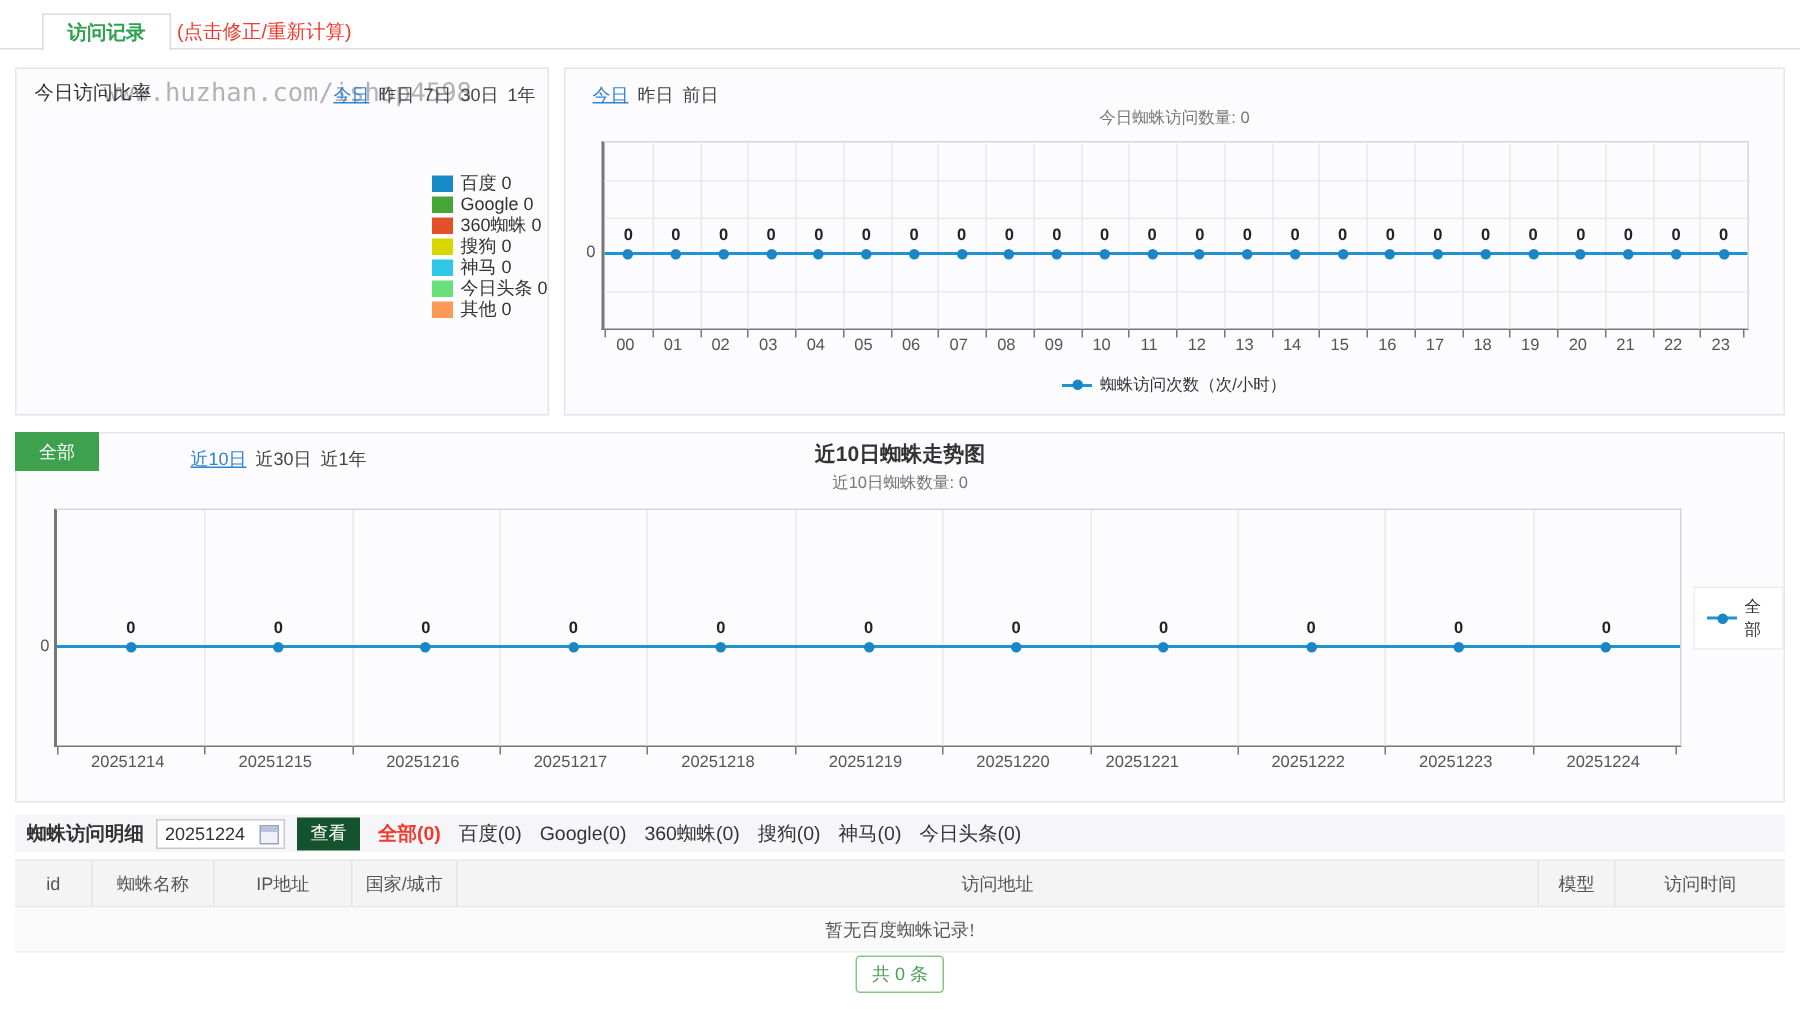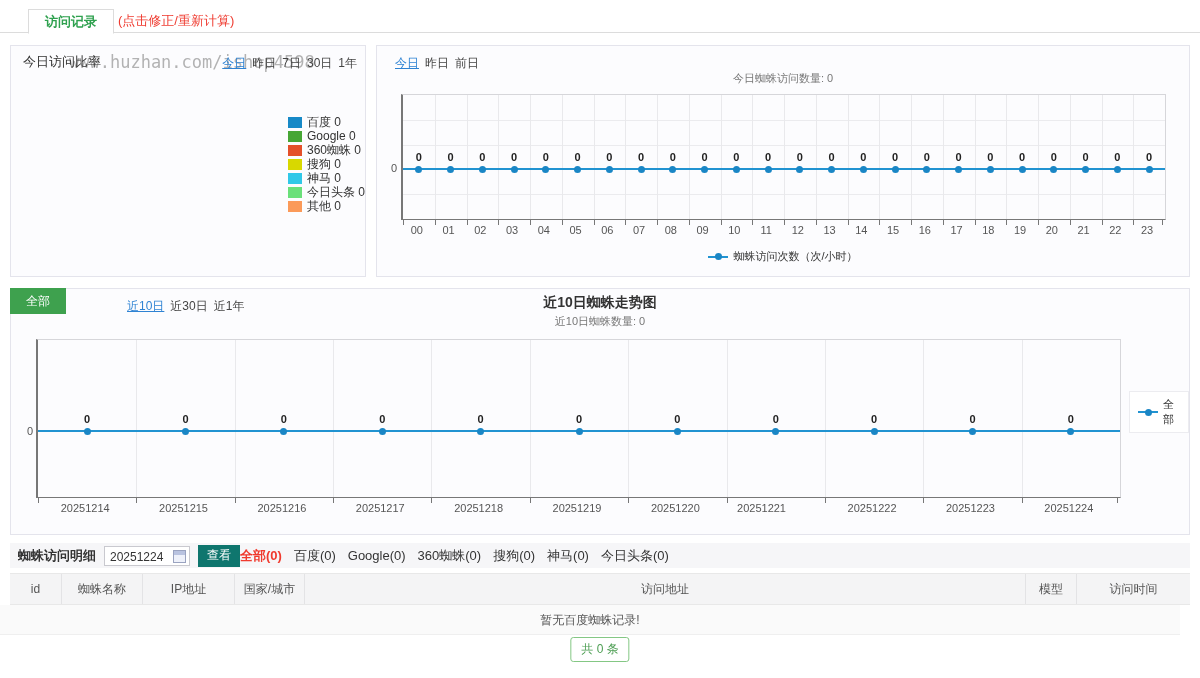--- a/index.html
+++ b/index.html
@@ -79,36 +79,36 @@
   
   #filter-bar { position:absolute; left:10px; top:543px; width:1180px; height:25px;
     background:#f6f6f8; display:flex; align-items:center; }
   #detail-label { font-size:13px; font-weight:bold; color:#333; margin-left:8px; white-space:nowrap; }
   .date-box { position:relative; margin-left:8px; width:86px; height:20px; background:#fff;
     border:1px solid #c9c9cf; }
   .date-input { width:100%; height:100%; border:none; outline:none; padding:0 18px 0 5px;
     font-size:12px; color:#333; background:transparent; font-family:inherit; }
   .calendar-icon { position:absolute; right:3px; top:3px; width:13px; height:13px;
     border:1px solid #9aa3c0; background:linear-gradient(#b9c3e0 0 4px, #eef1fa 4px); cursor:pointer; }
-  #view-btn { margin-left:8px; width:42px; height:22px; background:#0f766e; color:#fff;
+  #view-btn { margin-left:8px; width:42px; height:22px; background:#14532d; color:#fff;
     border:none; font-size:12px; cursor:pointer; font-family:inherit; }
-  #filters { display:flex; align-items:center; }
+  #filters { display:flex; align-items:center; margin-left:12px; }
   .filter { font-size:13px; color:#333; margin-right:12px; cursor:pointer; white-space:nowrap; }
   .filter.active { color:#f03a2e; font-weight:bold; }
 
   #table-head { position:absolute; left:10px; top:573px; width:1180px; height:32px;
     background:#f4f4f5; border-top:1px solid #e8e8e8; border-bottom:1px solid #e8e8e8;
     display:flex; }
   .th { height:100%; display:flex; align-items:center; justify-content:center;
     font-size:12px; color:#555; border-right:1px solid #e3e3e5; flex:none; }
   .th:last-child { border-right:none; }
 
-  #empty-row { position:absolute; left:0; top:605px; width:1180px; height:30px;
+  #empty-row { position:absolute; left:10px; top:605px; width:1180px; height:30px;
     background:#fafafa; border-bottom:1px solid #efefef; text-align:center;
-    line-height:30px; font-size:12px; color:#555; }
+    line-height:30px; font-size:12px; color:#555;font-family:Liberation Serif, serif; }
 
   #total-pill { position:absolute; left:50%; top:637px; transform:translateX(-50%);
     border:1px solid #84c784; border-radius:3px; background:#fff; padding:3px 10px;
     font-size:12px; color:#4d9e53; white-space:nowrap; }
 </style>
 </head>
 <body>
 
 <div id="stage">
 

